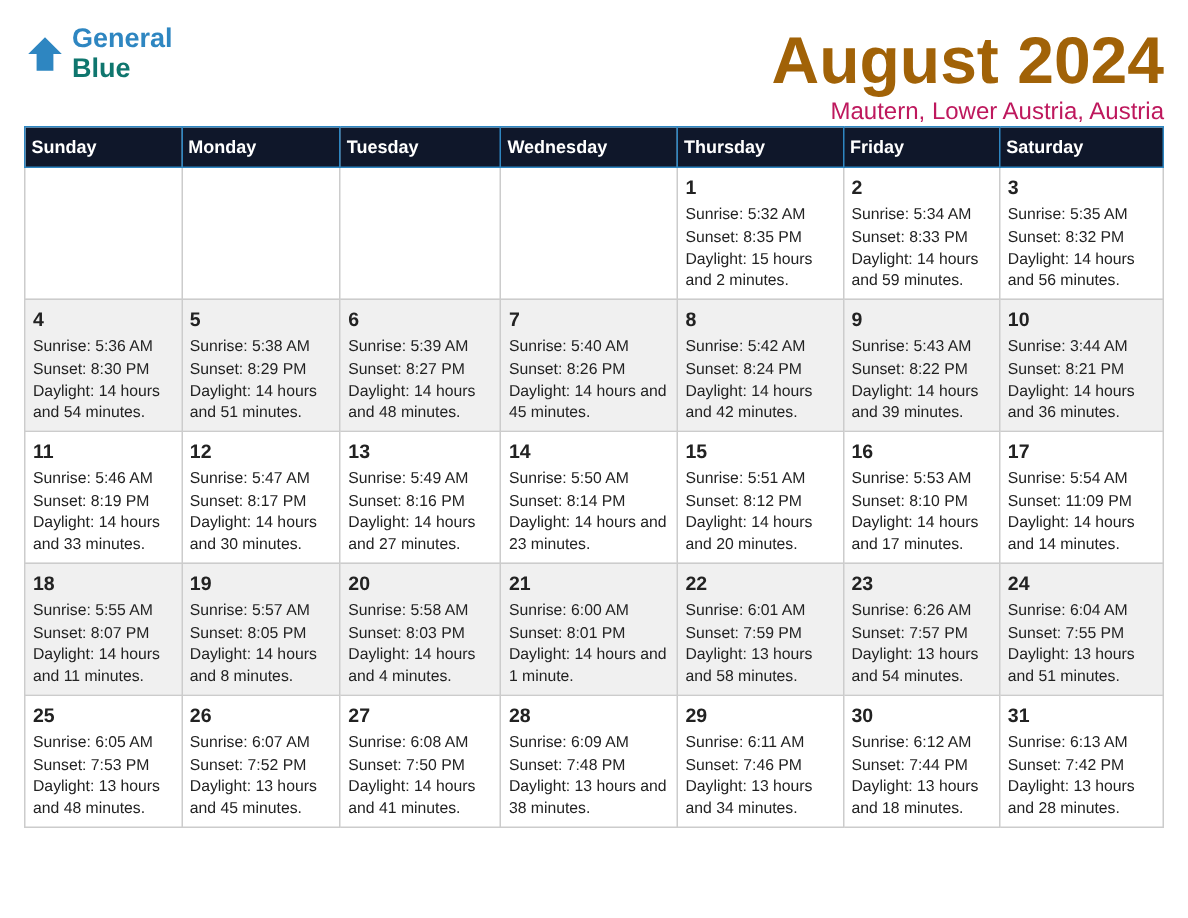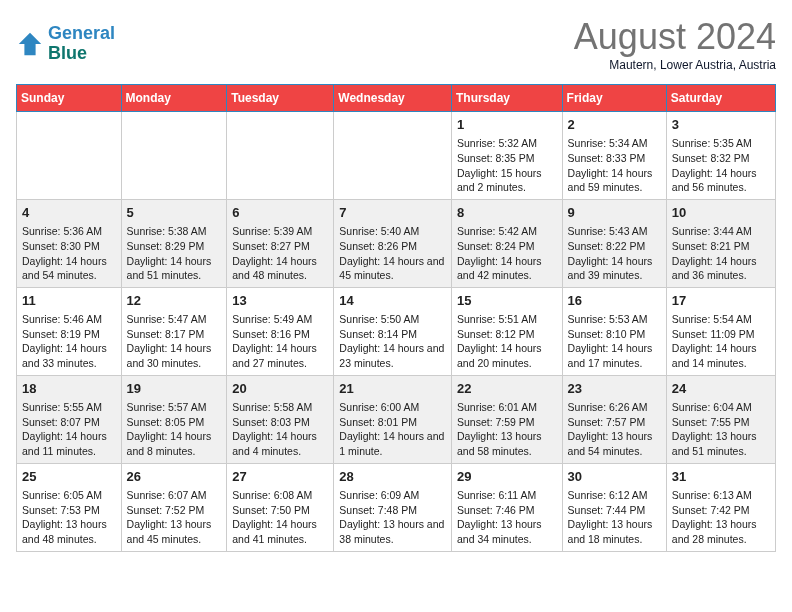--- a/index.html
+++ b/index.html
@@ -6,22 +6,21 @@
     body {
       font-family: Arial, sans-serif;
       background: #fff;
       width: 792px;
       min-height: 612px;
       padding: 16px;
     }
     .header {
       display: flex;
       justify-content: space-between;
-      align-items: center;
-      margin-bottom: 12px;
+      align-items: flex-start;
     }
     .logo {
       display: flex;
       align-items: center;
     }
     .logo-text {
       font-size: 18px;
       font-weight: bold;
       color: #1a3a5c;
       line-height: 1.1;
@@ -31,35 +30,35 @@
     }
     .logo-icon {
       width: 28px;
       height: 28px;
       margin-right: 4px;
     }
     .title-area {
       text-align: right;
     }
     .main-title {
-      font-size: 36px;
-      font-weight: normal;
-      color: #737373;
+      font-size: 44px;
+      font-weight: bold;
+      color: #a16207;
     }
     .subtitle {
-      font-size: 12px;
-      color: #0f172a;
+      font-size: 16px;
+      color: #be185d;
     }
     table {
       width: 100%;
       border-collapse: collapse;
       font-size: 11px;
     }
     thead tr {
-      background-color: #ef4444;
+      background-color: #0f172a;
       color: #fff;
     }
     thead th {
       padding: 6px 4px;
       text-align: left;
       font-size: 12px;
       font-weight: bold;
       border: 1px solid #2e86c1;
     }
     tbody tr {

